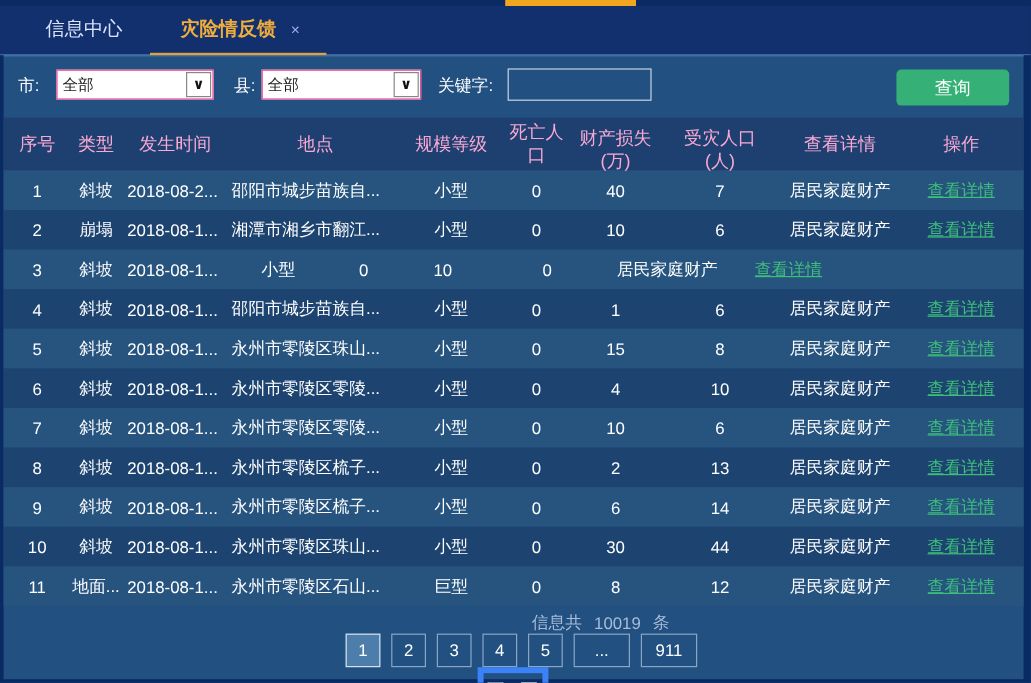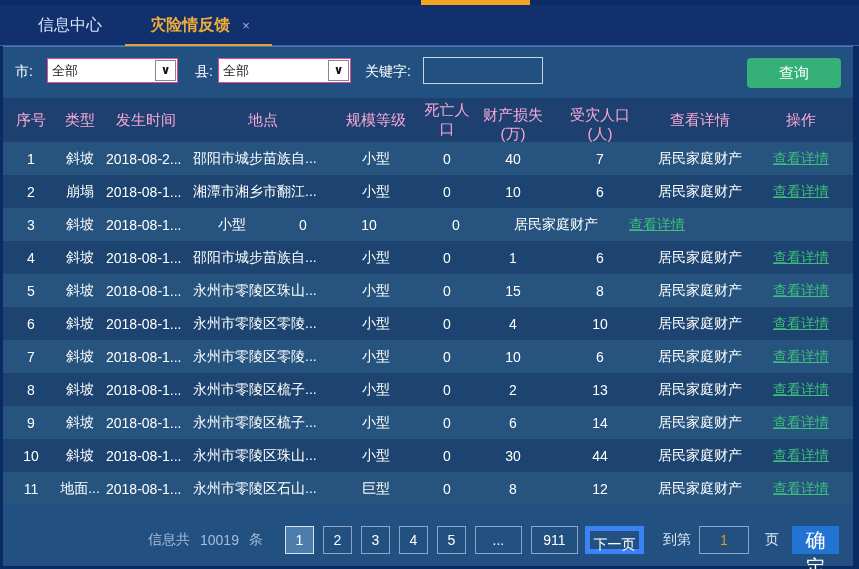--- a/index.html
+++ b/index.html
@@ -51,21 +51,21 @@
   .col-scale{width:82px;text-align:center;}
   .col-death{width:60px;text-align:center;}
   .col-loss{width:72px;text-align:center;}
   .col-aff{width:102px;text-align:center;}
   .col-obj{width:98px;text-align:center;}
   .col-act{width:104px;text-align:center;}
   .thead .col-no,.thead .col-type,.thead .col-time,.thead .col-loc,.thead .col-scale,
   .thead .col-death,.thead .col-loss,.thead .col-aff,.thead .col-obj,.thead .col-act{justify-content:center;padding-left:0;}
   .detail-link{color:#3ebd7b;text-decoration:underline;cursor:pointer;font-size:14px;}
   
-  .pagination{position:absolute;left:0;bottom:6px;width:850px;height:40px;display:flex;align-items:center;font-size:14px;color:#a8bcd8;}
+  .pagination{position:absolute;left:0;bottom:16px;width:850px;height:40px;display:flex;align-items:center;font-size:14px;color:#a8bcd8;flex-direction:column;}
   .pg-total{margin-left:145px;display:flex;align-items:center;}
   .pg-total .num{margin:0 10px;}
   .pg-buttons{display:flex;align-items:center;margin-left:22px;}
   .pg-btn{min-width:29px;height:28px;box-sizing:border-box;border:1px solid #8aa5c6;background:transparent;color:#ffffff;font-size:14px;line-height:26px;text-align:center;margin-right:9px;cursor:pointer;padding:0 4px;}
   .pg-btn.active{background:#4c7dab;border-color:#d5e0ec;}
   .pg-btn.wide{min-width:47px;}
   .next-btn{min-width:59px;height:28px;box-sizing:border-box;border:5px solid #3b82f6;background:transparent;color:#ffffff;font-size:14px;line-height:26px;text-align:center;margin-left:-2px;cursor:pointer;}
   .goto-label{margin-left:19px;color:#dfe7f3;}
   .goto-input{width:50px;height:28px;box-sizing:border-box;margin-left:8px;background:transparent;border:1px solid #8aa5c6;color:#e09a1a;font-size:14px;text-align:center;outline:none;}
   .goto-suffix{margin-left:16px;color:#dfe7f3;}

